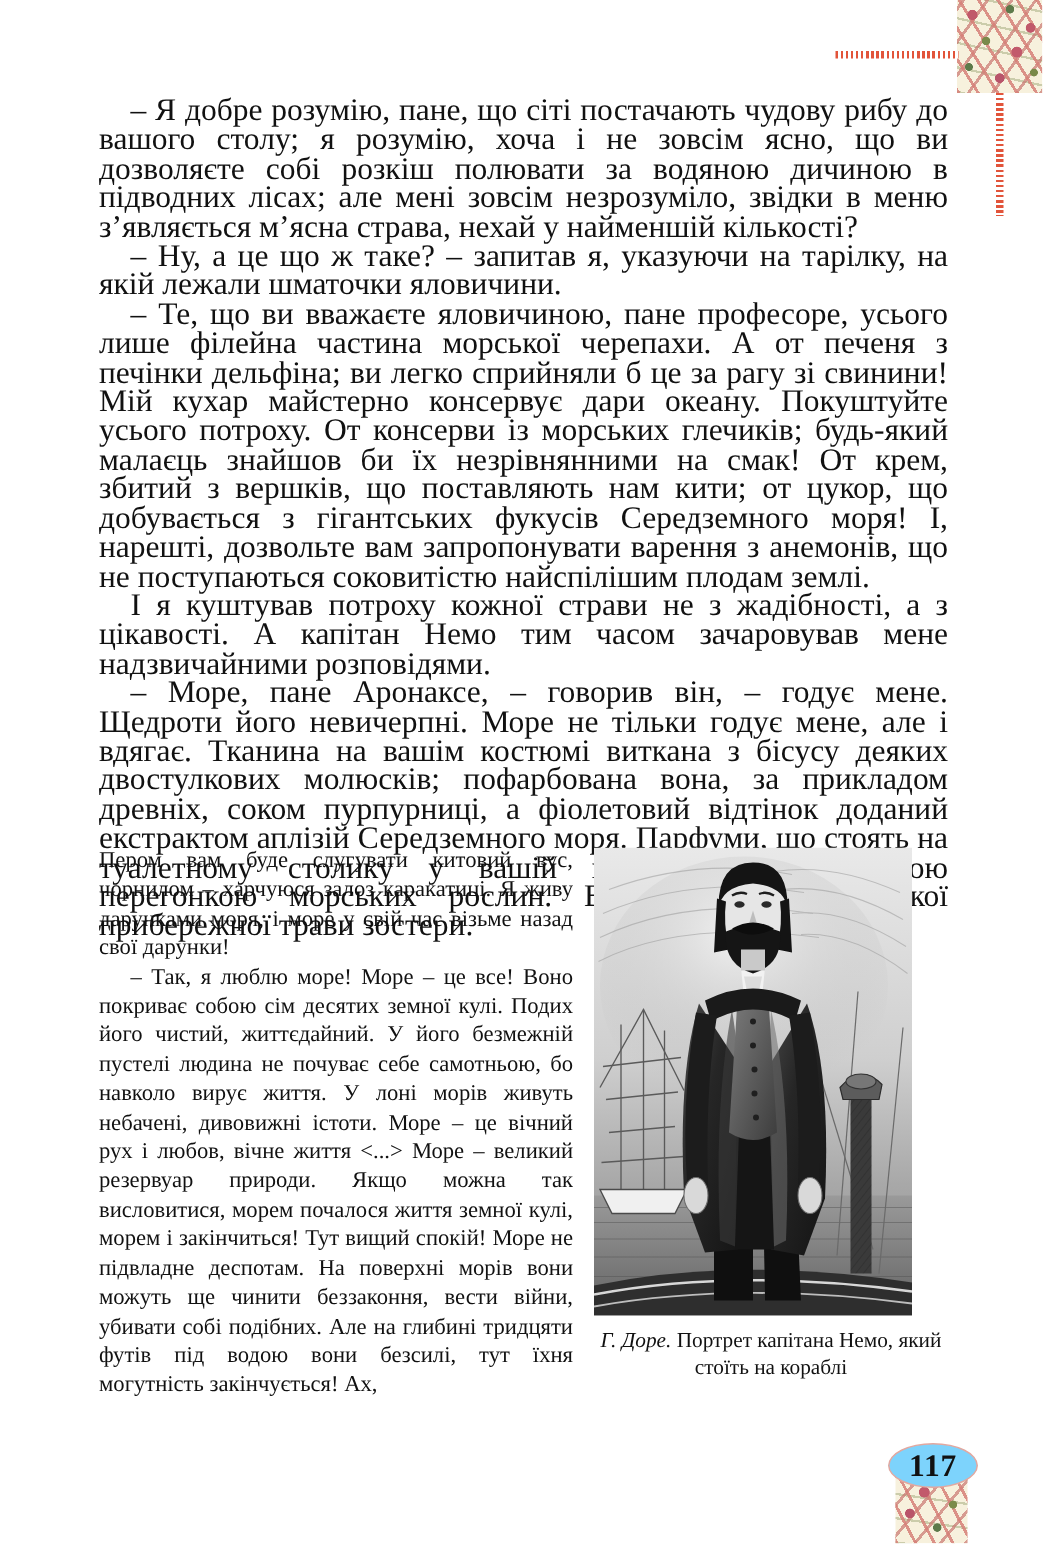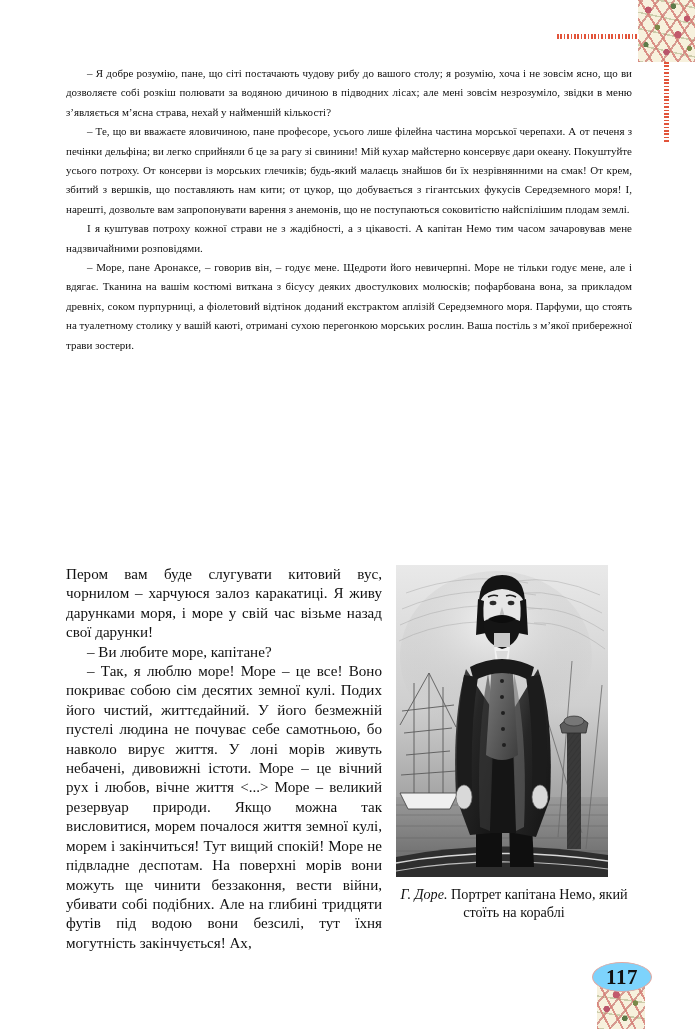--- a/index.html
+++ b/index.html
@@ -54,21 +54,21 @@
     height: 82px;
     background-image: repeating-linear-gradient(180deg, #e2543a 0 1.6px, #ffffff 1.6px 3.4px);
   }
 
   
   .body-text {
     position: absolute;
     left: 66px;
     top: 64px;
     width: 566px;
-    font-size: 11px;
+    font-size: 21px;
     line-height: 19.4px;
     text-align: justify;
     text-justify: inter-word;
     hyphens: manual;
   }
   .body-text p {
     margin: 0;
     text-indent: 21px;
   }
 
@@ -152,20 +152,21 @@
 <body>
 
 <div class="page">
 
   <div class="orn-top"></div>
   <div class="orn-dash-h"></div>
   <div class="orn-dash-v"></div>
 
   <div class="body-text">
     <p>– Я добре розумію, пане, що сіті постачають чудову рибу до вашого столу; я розумію, хоча і не зовсім ясно, що ви дозволяєте собі розкіш полювати за водяною дичиною в підводних лісах; але мені зовсім незрозуміло, звідки в меню з’являється м’ясна страва, нехай у найменшій кількості?</p>
+    <p>– Ну, а це що ж таке? – запитав я, указуючи на тарілку, на якій лежали шматочки яловичини.</p>
     <p>– Те, що ви вважаєте яловичиною, пане професоре, усього лише філейна частина морської черепахи. А от печеня з печінки дельфіна; ви легко сприйняли б це за рагу зі свинини! Мій кухар майстерно консервує дари океану. Покуштуйте усього потроху. От консерви із морських глечиків; будь-який малаєць знайшов би їх незрівнянними на смак! От крем, збитий з вершків, що поставляють нам кити; от цукор, що добувається з гігантських фукусів Середземного моря! І, нарешті, дозвольте вам запропонувати варення з анемонів, що не поступаються соковитістю найспілішим плодам землі.</p>
     <p>І я куштував потроху кожної страви не з жадібності, а з цікавості. А капітан Немо тим часом зачаровував мене надзвичайними розповідями.</p>
     <p>– Море, пане Аронаксе, – говорив він, – годує мене. Щедроти його невичерпні. Море не тільки годує мене, але і вдягає. Тканина на вашім костюмі виткана з бісусу деяких двостулкових молюсків; пофарбована вона, за прикладом древніх, соком пурпурниці, а фіолетовий відтінок доданий екстрактом аплізій Середземного моря. Парфуми, що стоять на туалетному столику у вашій каюті, отримані сухою перегонкою морських рослин. Ваша постіль з м’якої прибережної трави зостери.</p>
   </div>
 
   <div class="wrap-region">
 
     <figure class="figure-float">
       <svg class="figure-img" viewBox="0 0 212 312" preserveAspectRatio="none">
         <defs>
@@ -304,20 +305,19 @@
         <path d="M92 54 Q106 46 120 54 Q106 62 92 54 Z" fill="#0d0d0d"></path>
 
         <path d="M98 68 L114 68 L114 82 L98 82 Z" fill="#c9c9c9"></path>
       </svg>
       <figcaption class="figure-caption">
         <span class="author">Г. Доре.</span><span> Портрет капітана Немо, який стоїть на кораблі</span>
       </figcaption>
     </figure>
 
     <p class="cont">Пером вам буде слугувати китовий вус, чорнилом – харчуюся залоз каракатиці. Я живу дарунками моря, і море у свій час візьме назад свої дарунки!</p>
-    <p>– Ви любите море, капітане?</p>
     <p>– Так, я люблю море! Море – це все! Воно покриває собою сім десятих земної кулі. Подих його чистий, життєдайний. У його безмежній пустелі людина не почуває себе самотньою, бо навколо вирує життя. У лоні морів живуть небачені, дивовижні істоти. Море – це вічний рух і любов, вічне життя &lt;...&gt; Море – великий резервуар природи. Якщо можна так висловитися, морем почалося життя земної кулі, морем і закінчиться! Тут вищий спокій! Море не підвладне деспотам. На поверхні морів вони можуть ще чинити беззаконня, вести війни, убивати собі подібних. Але на глибині тридцяти футів під водою вони безсилі, тут їхня могутність закінчується! Ах,</p>
   </div>
 
   <div class="orn-bottom"></div>
   <div class="page-number">117</div>
 
 </div>
 
 </body></html>

